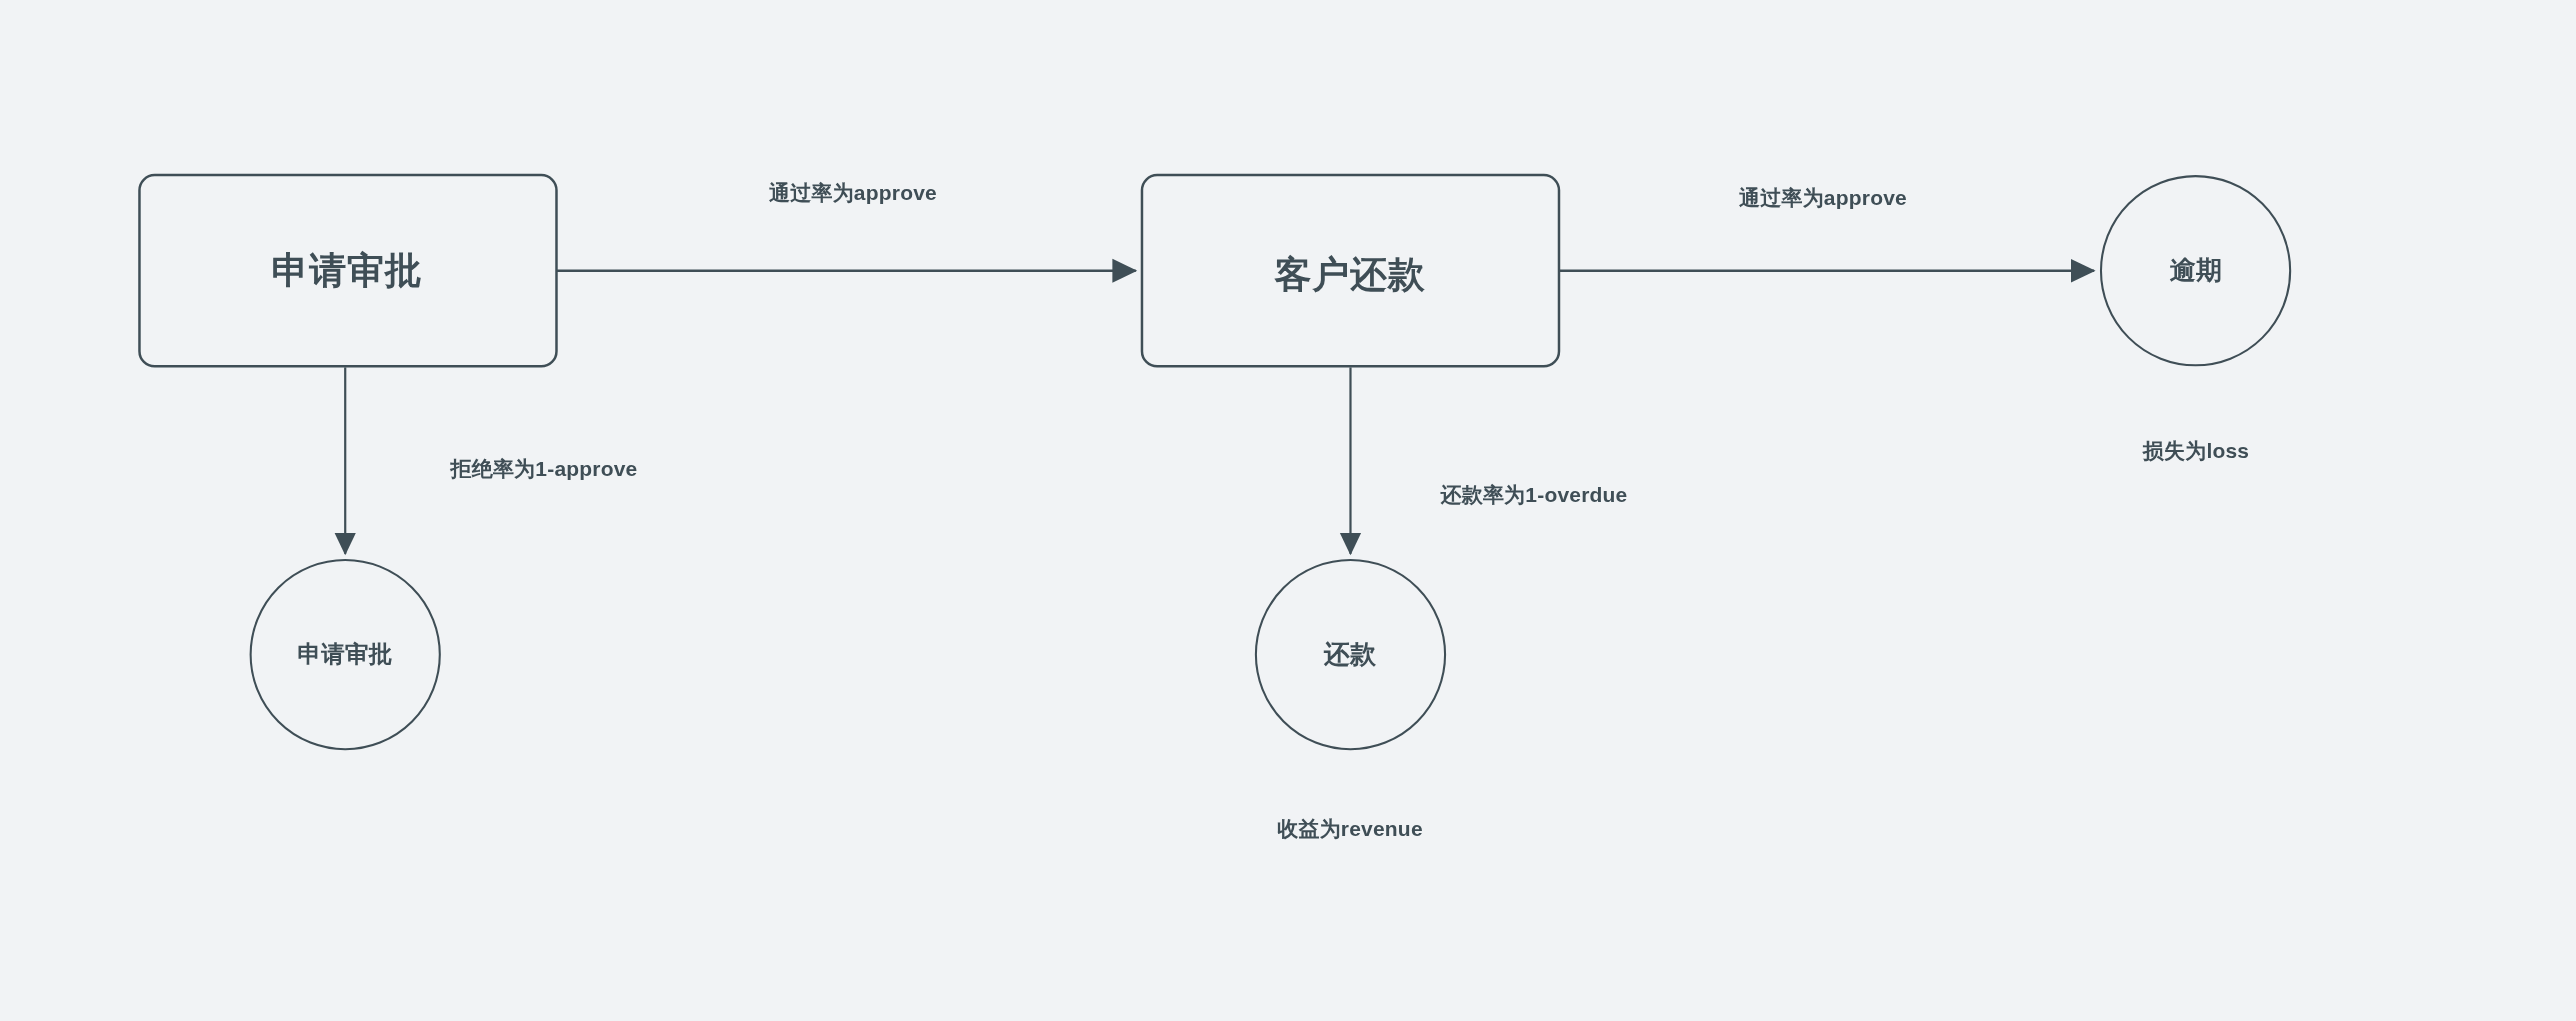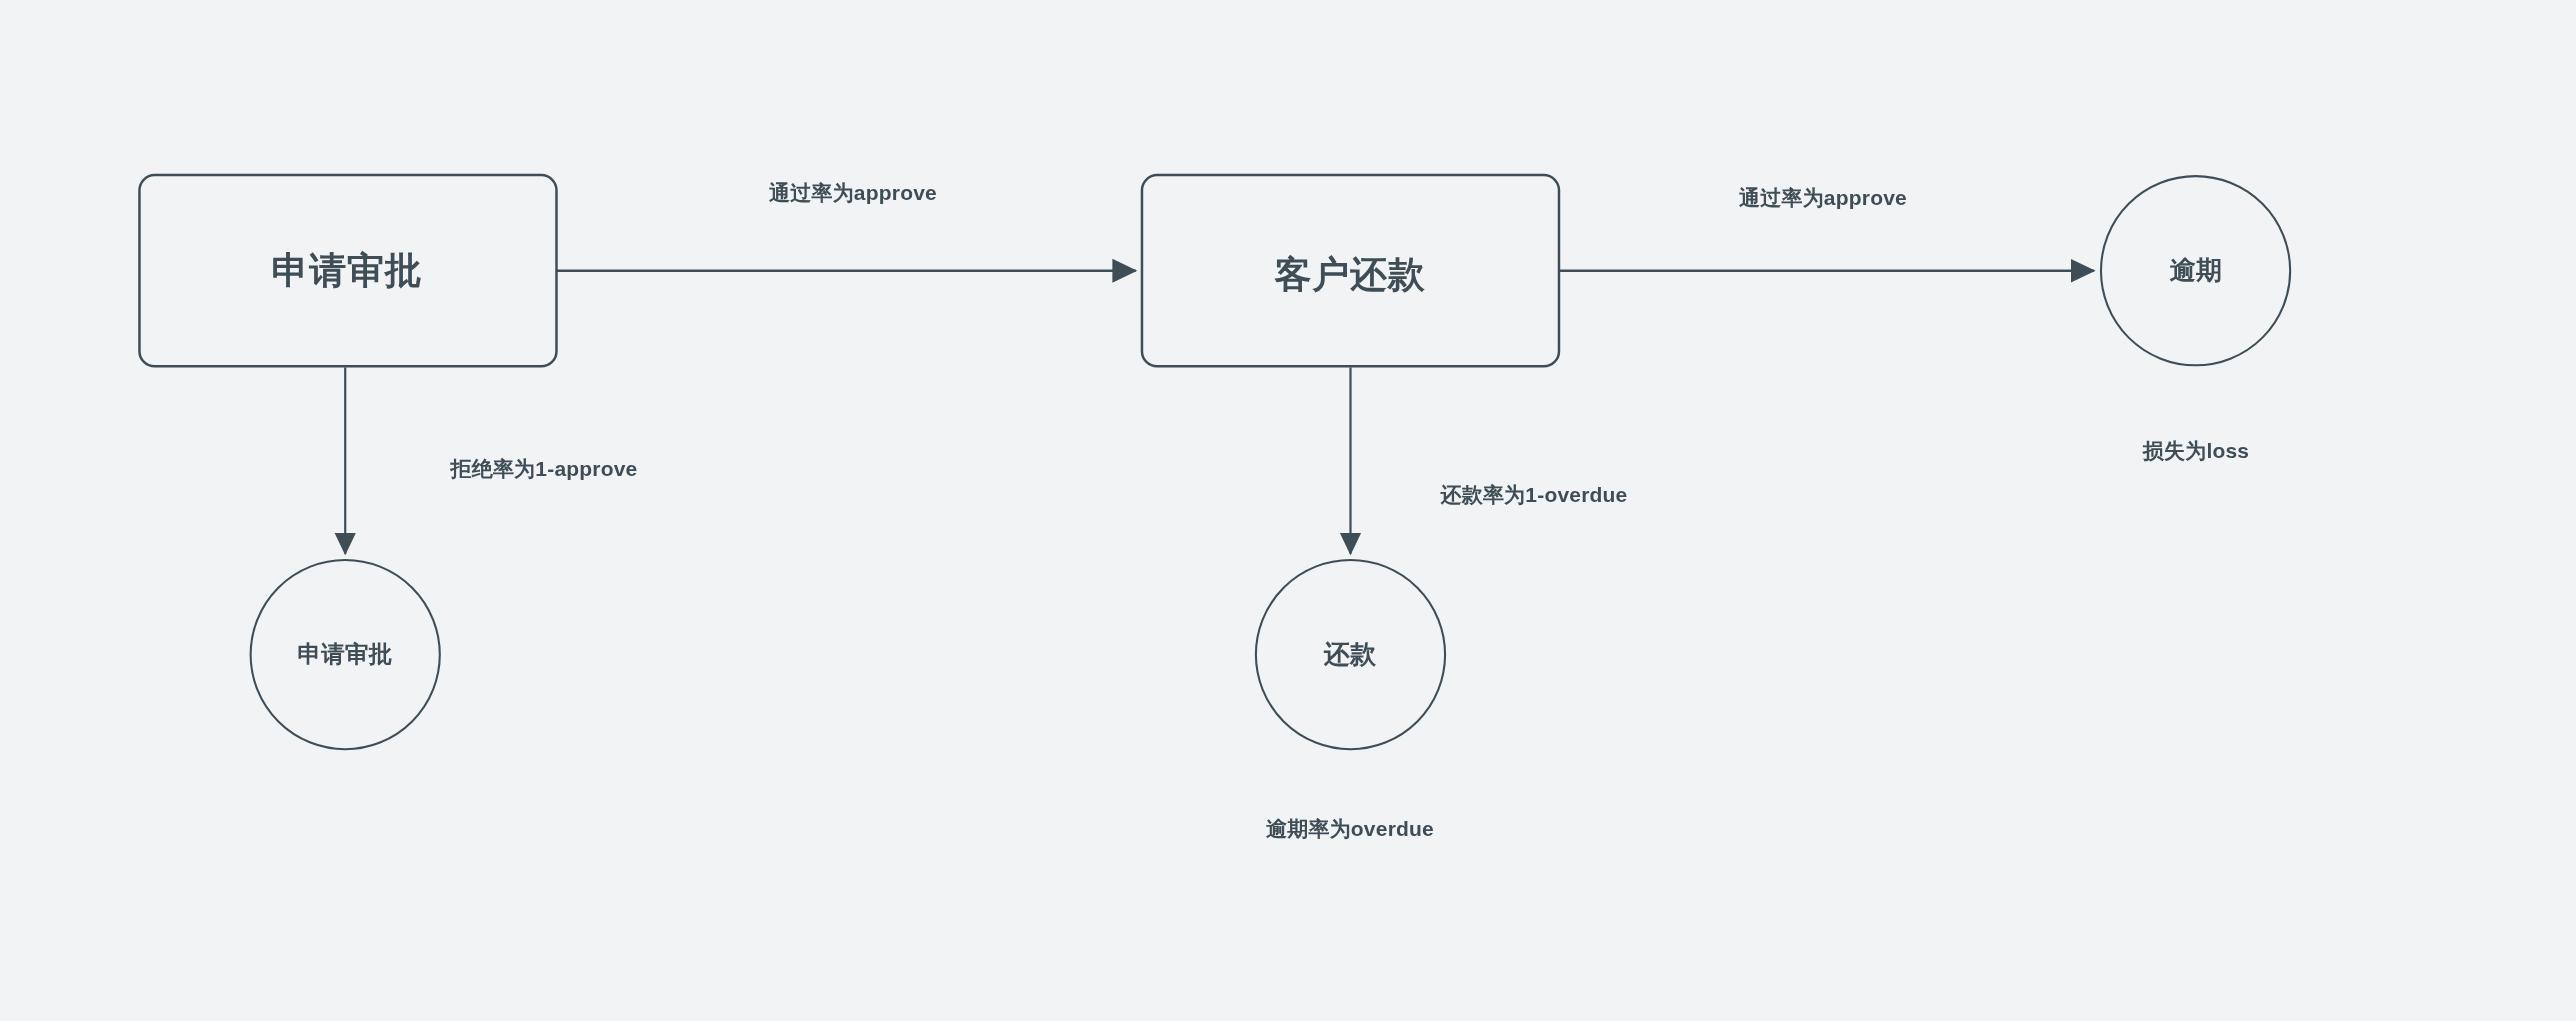--- a/index.html
+++ b/index.html
@@ -115,17 +115,17 @@
     <div class="lbl edge-label" style="left:835px; top:193px;margin-left:18px;">通过率为approve</div>
 
     <div class="lbl edge-label" style="left:544px; top:469px;">拒绝率为1-approve</div>
 
     <div class="lbl edge-label" style="left:1823px; top:198px;">通过率为approve</div>
 
     <div class="lbl edge-label" style="left:1502px; top:495px;margin-left:32px;">还款率为1-overdue</div>
 
     <div class="lbl caption-label" style="left:2196px; top:451px;">损失为loss</div>
 
-    <div class="lbl caption-label" style="left:1350px; top:829px;">逾期率为overdue</div>
+    <div class="lbl caption-label" style="left:1350px; top:829px;">收益为revenue</div>
 
   </div>
 </div>
 
 
 </body></html>

